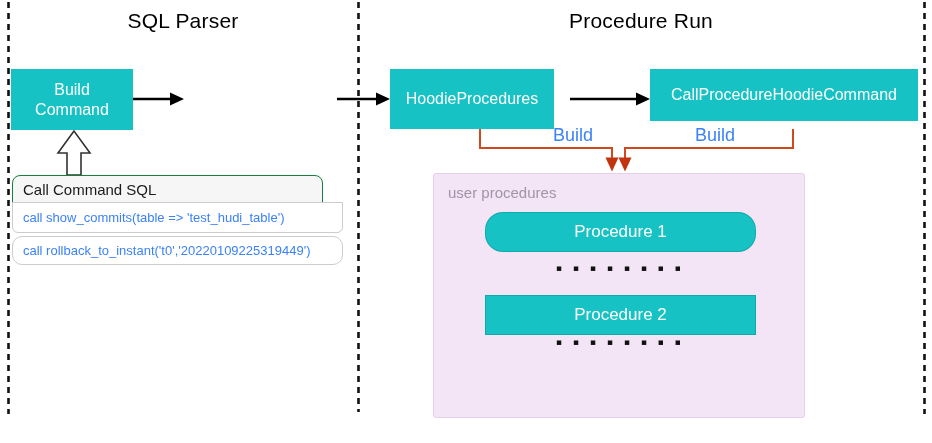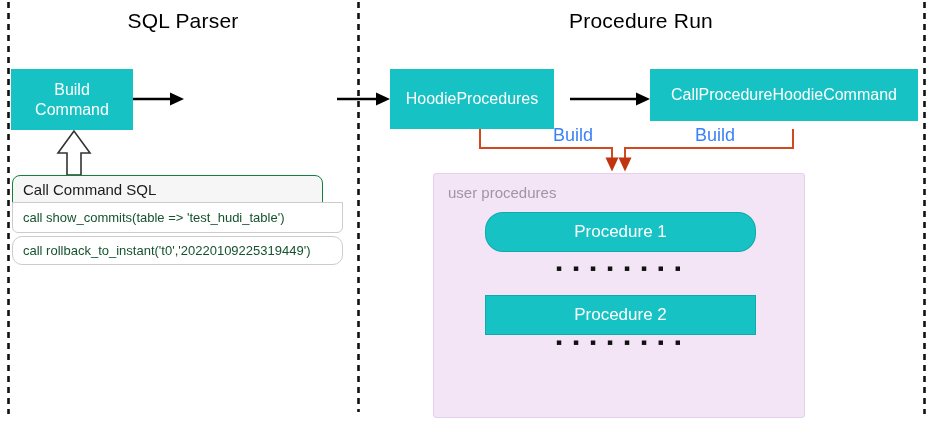--- a/index.html
+++ b/index.html
@@ -23,21 +23,21 @@
   }
   .sql-header{
     position:absolute;left:12px;top:175px;width:311px;height:28px;
     background:#f6f6f6;border:1px solid #15803d;border-radius:8px 8px 0 0;
     box-sizing:border-box;display:flex;align-items:center;padding-left:10px;
     font-size:15px;color:#1a1a1a;
   }
   .sql-row{
     position:absolute;left:12px;width:331px;background:#fff;border:1px solid #cccccc;
     box-sizing:border-box;display:flex;align-items:center;padding-left:10px;
-    font-size:13px;color:#14532d;white-space:nowrap;
+    font-size:13px;color:#3b82f6;white-space:nowrap;
   }
   .sql-row1{top:202px;height:31px;border-radius:0 0 6px 6px;}
   .sql-row2{top:236px;height:29px;border-radius:10px;}
   .user-panel{
     position:absolute;left:433px;top:173px;width:372px;height:245px;
     background:#f3e4f6;border:1px solid #e4cfec;border-radius:3px;box-sizing:border-box;
   }
   .user-panel-title{
     position:absolute;left:448px;top:184px;font-size:15px;color:#a294a8;
   }

